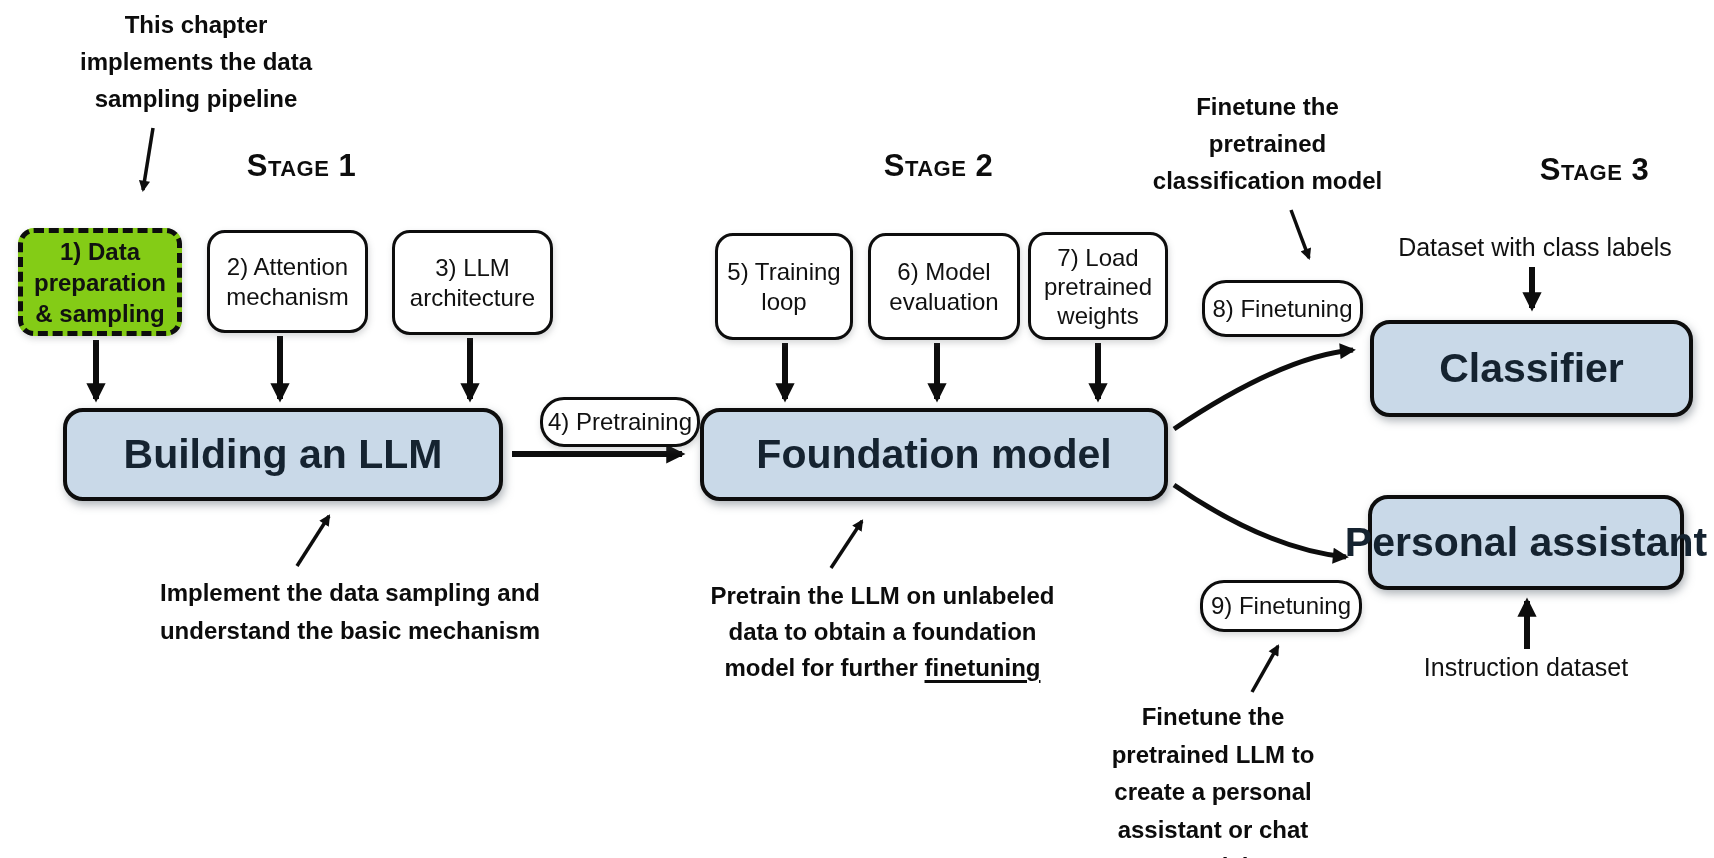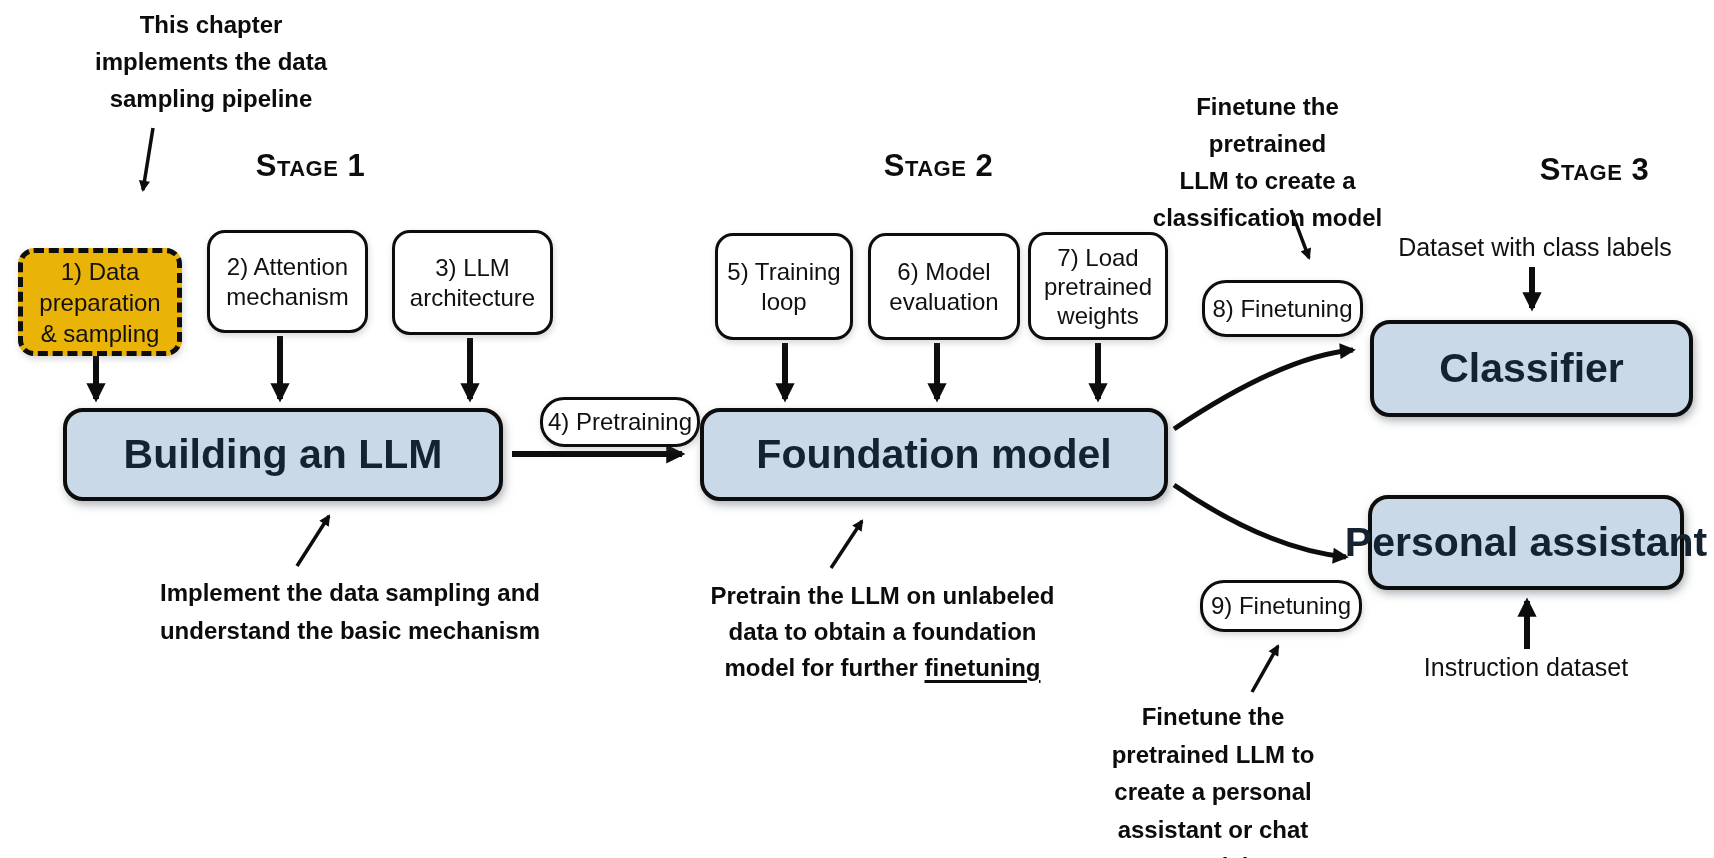--- a/index.html
+++ b/index.html
@@ -60,24 +60,23 @@
     justify-content: center;
     font-size: 24px;
     line-height: 30px;
     text-align: center;
     color: #111;
     box-shadow: 1px 3px 6px rgba(90,95,100,0.25);
   }
   .step-box.dashed {
     border: 5px dashed #0d0d0d;
     border-radius: 16px;
-    background: #eab308;
-    font-weight: 400;
+    background: #84cc16;
+    font-weight: 700;
     line-height: 31px;
-    margin-top: 20px;
   }
   .step-box.pill {
     border-radius: 24px;
     border-width: 3px;
     flex-direction: row;
     white-space: nowrap;
   }
 
   
   .node {
@@ -117,25 +116,25 @@
     <path d="M297,566 L329,516" stroke="#0d0d0d" stroke-width="3.5" fill="none" marker-end="url(#ah)"></path>
     <path d="M831,568 L862,521" stroke="#0d0d0d" stroke-width="3.5" fill="none" marker-end="url(#ah)"></path>
     <path d="M1291,210 L1309,258" stroke="#0d0d0d" stroke-width="3.5" fill="none" marker-end="url(#ah)"></path>
     <path d="M1532,267 L1532,308" stroke="#0d0d0d" stroke-width="6" fill="none" marker-end="url(#ah)"></path>
     <path d="M1174,429 Q1283,356 1353,350" stroke="#0d0d0d" stroke-width="5" fill="none" marker-end="url(#ah)"></path>
     <path d="M1174,485 Q1267,549 1346,557" stroke="#0d0d0d" stroke-width="5" fill="none" marker-end="url(#ah)"></path>
     <path d="M1252,692 L1278,646" stroke="#0d0d0d" stroke-width="3.5" fill="none" marker-end="url(#ah)"></path>
     <path d="M1527,649 L1527,601" stroke="#0d0d0d" stroke-width="6" fill="none" marker-end="url(#ah)"></path>
   </svg>
 
-  <div class="abs stage-heading" style="left:228px; top:148px; width:165px;">Stage 1</div>
+  <div class="abs stage-heading" style="left:219px; top:148px; width:165px;">Stage 1</div>
   <div class="abs stage-heading" style="left:856px; top:148px; width:165px;">Stage 2</div>
   <div class="abs stage-heading" style="left:1512px; top:152px; width:165px;">Stage 3</div>
 
-  <div class="abs note" style="left:75px; top:6px; width:272px;">
+  <div class="abs note" style="left:60px; top:6px; width:272px;">
     <div>This chapter</div>
     <div>implements the data</div>
     <div>sampling pipeline</div>
   </div>
 
   <div class="abs step-box dashed" style="left:18px; top:228px; width:164px; height:108px;">
     <div>1) Data</div>
     <div>preparation</div>
     <div>&amp; sampling</div>
   </div>
@@ -180,21 +179,20 @@
   </div>
 
   <div class="abs note" style="left:705px; top:578px; width:355px; line-height:36px;">
     <div>Pretrain the LLM on unlabeled</div>
     <div>data to obtain a foundation</div>
     <div><span>model for further </span><span class="uline">finetuning</span></div>
   </div>
 
   <div class="abs note" style="left:1135px; top:88px; width:265px;">
     <div>Finetune the pretrained</div>
-    <div>LLM to create a</div>
     <div>classification model</div>
   </div>
 
   <div class="abs step-box pill" style="left:1202px; top:280px; width:161px; height:57px;">
     <span>8) Finetuning</span>
   </div>
   <div class="abs step-box pill" style="left:1200px; top:580px; width:162px; height:52px;">
     <span>9) Finetuning</span>
   </div>
 

